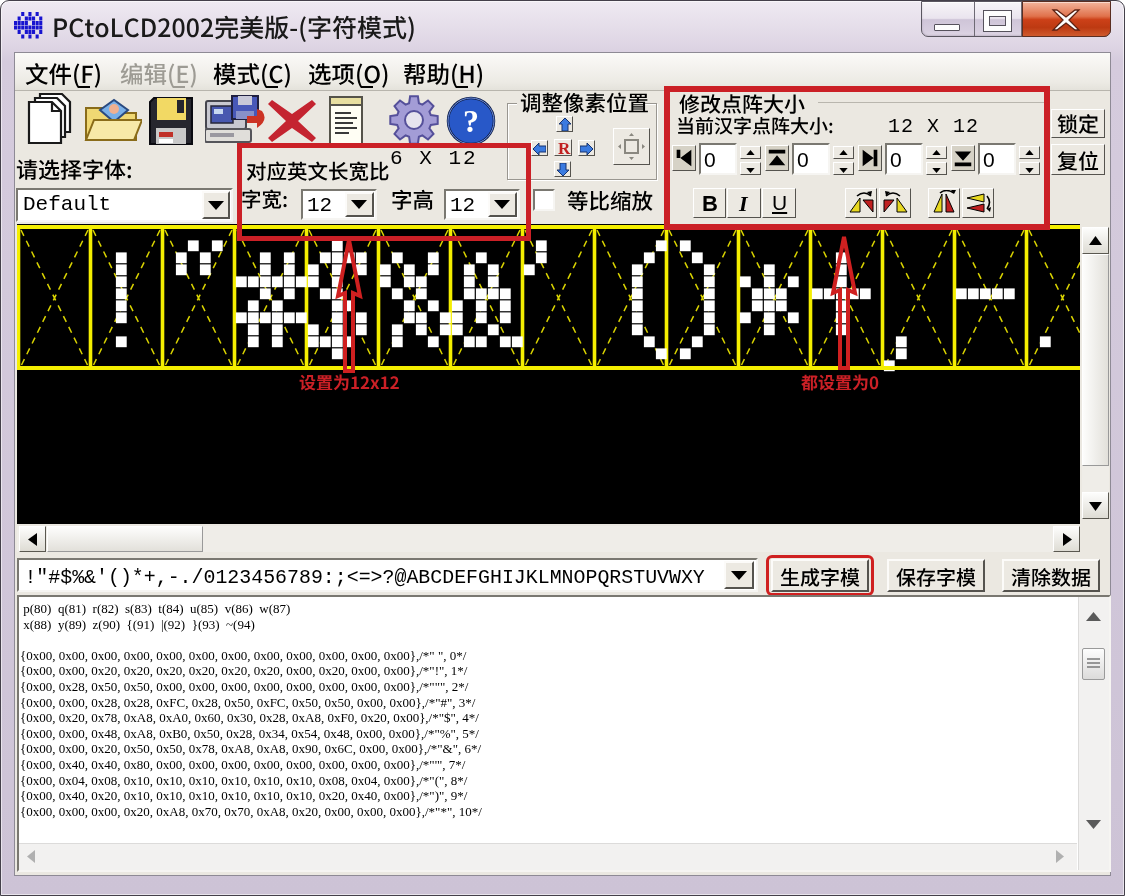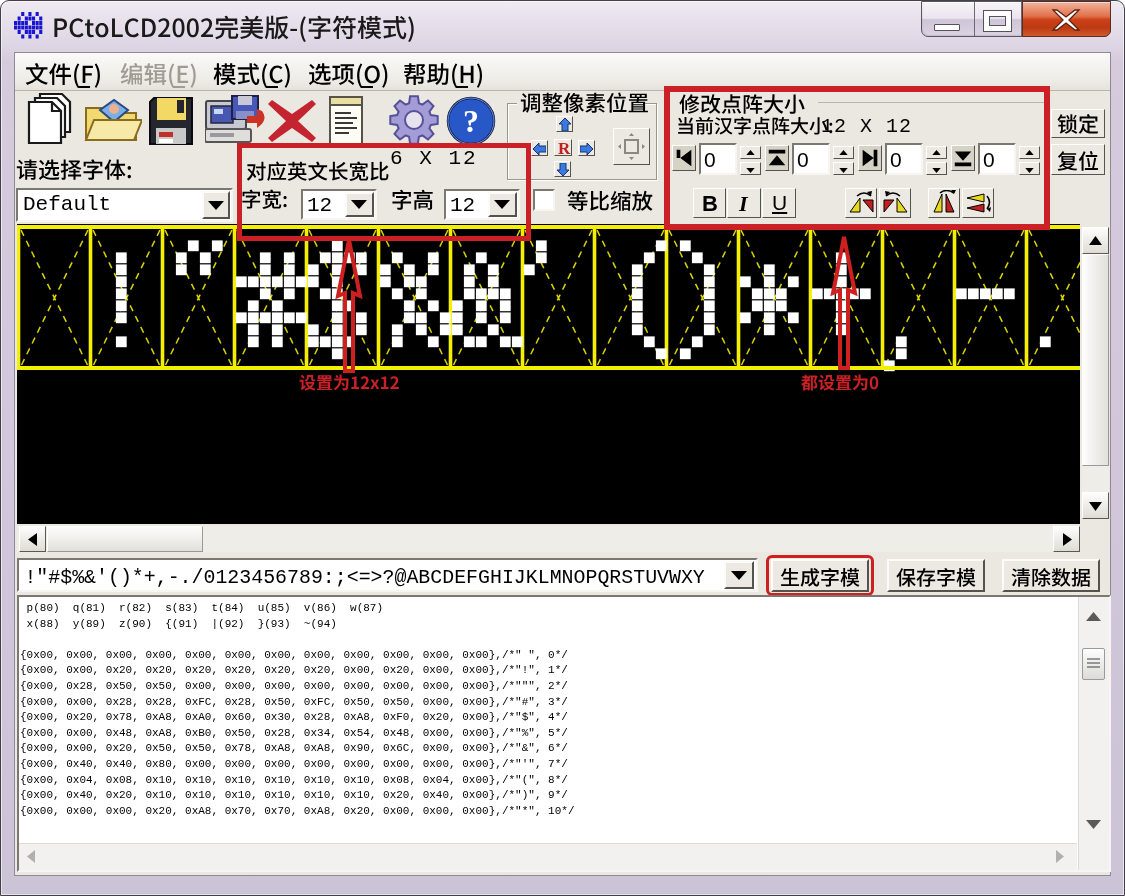--- a/index.html
+++ b/index.html
@@ -381,21 +381,21 @@
       <use href="#g524dM" x="1000"></use>
       <use href="#g6c49M" x="2000"></use>
       <use href="#g5b57M" x="3000"></use>
       <use href="#g70b9M" x="4000"></use>
       <use href="#g9635M" x="5000"></use>
       <use href="#g5927M" x="6000"></use>
       <use href="#g5c0fM" x="7000"></use>
       <use href="#g3aM" x="8000"></use>
     </g>
   </svg>
-<div class="abs" style="left:821px;top:115px;width:120px;height:22px;font-family:'Liberation Mono',monospace;font-size:20px;letter-spacing:1px;color:#000">12 X 12</div>
+<div class="abs" style="left:888px;top:115px;width:120px;height:22px;font-family:'Liberation Mono',monospace;font-size:20px;letter-spacing:1px;color:#000">12 X 12</div>
 <div class="abs" style="left:672px;top:145px;width:24px;height:26px;background:#d6d2c6;border-top:1.5px solid #fff;border-left:1.5px solid #fff;border-bottom:1.5px solid #55534e;border-right:1.5px solid #55534e"></div>
 <svg class="abs" style="left:673px;top:147px" width="22" height="22" viewBox="0 0 24 24">
     <path d="M4 12 h4 v-9 h-4 Z M20 3 L20 21 L8 12 Z" fill="#000"></path>
   </svg>
 <div class="sunken abs" style="left:699px;top:143px;width:38px;height:32px"></div>
 <div class="abs" style="left:704px;top:148px;font-family:'Liberation Sans',sans-serif;font-size:21px;color:#000">0</div>
 <div class="abs" style="left:740px;top:146px;width:21px;height:13px;background:#ece9e2;border-top:1.5px solid #fff;border-left:1.5px solid #fff;border-bottom:1.5px solid #55534e;border-right:1.5px solid #55534e"></div>
 <div class="abs" style="left:740px;top:162px;width:21px;height:13px;background:#ece9e2;border-top:1.5px solid #fff;border-left:1.5px solid #fff;border-bottom:1.5px solid #55534e;border-right:1.5px solid #55534e"></div>
 <svg class="abs" style="left:746px;top:150px" width="9" height="5" viewBox="0 0 10 6">
     <path d="M5 0 L10 6 L0 6 Z" fill="#000"></path>
@@ -764,21 +764,21 @@
 <svg class="t" style="left:1011px;top:585px">
     <g transform="scale(0.02,-0.02)" fill="#000">
       <use href="#g6e05M" x="0"></use>
       <use href="#g9664M" x="1000"></use>
       <use href="#g6570M" x="2000"></use>
       <use href="#g636eM" x="3000"></use>
     </g>
   </svg>
 <div class="abs" style="left:766px;top:555px;width:108px;height:41px;border:3px solid #cf2020;border-radius:6px"></div>
 <div class="sunken abs" style="left:17px;top:595px;width:1094px;height:277px"></div>
-<div class="abs" style="left:20px;top:601px;width:1056px;height:260px;font-family:Liberation Mono, monospace;font-size:11px;line-height:15.6px;white-space:pre;color:#000"> p(80)  q(81)  r(82)  s(83)  t(84)  u(85)  v(86)  w(87)
+<div class="abs" style="left:20px;top:601px;width:1056px;height:260px;font-family:Liberation Serif, serif;font-size:13px;line-height:15.6px;white-space:pre;color:#000"> p(80)  q(81)  r(82)  s(83)  t(84)  u(85)  v(86)  w(87)
  x(88)  y(89)  z(90)  {(91)  |(92)  }(93)  ~(94)
 
 {0x00, 0x00, 0x00, 0x00, 0x00, 0x00, 0x00, 0x00, 0x00, 0x00, 0x00, 0x00},/*" ", 0*/
 {0x00, 0x00, 0x20, 0x20, 0x20, 0x20, 0x20, 0x20, 0x00, 0x20, 0x00, 0x00},/*"!", 1*/
 {0x00, 0x28, 0x50, 0x50, 0x00, 0x00, 0x00, 0x00, 0x00, 0x00, 0x00, 0x00},/*""", 2*/
 {0x00, 0x00, 0x28, 0x28, 0xFC, 0x28, 0x50, 0xFC, 0x50, 0x50, 0x00, 0x00},/*"#", 3*/
 {0x00, 0x20, 0x78, 0xA8, 0xA0, 0x60, 0x30, 0x28, 0xA8, 0xF0, 0x20, 0x00},/*"$", 4*/
 {0x00, 0x00, 0x48, 0xA8, 0xB0, 0x50, 0x28, 0x34, 0x54, 0x48, 0x00, 0x00},/*"%", 5*/
 {0x00, 0x00, 0x20, 0x50, 0x50, 0x78, 0xA8, 0xA8, 0x90, 0x6C, 0x00, 0x00},/*"&amp;", 6*/
 {0x00, 0x40, 0x40, 0x80, 0x00, 0x00, 0x00, 0x00, 0x00, 0x00, 0x00, 0x00},/*"'", 7*/

